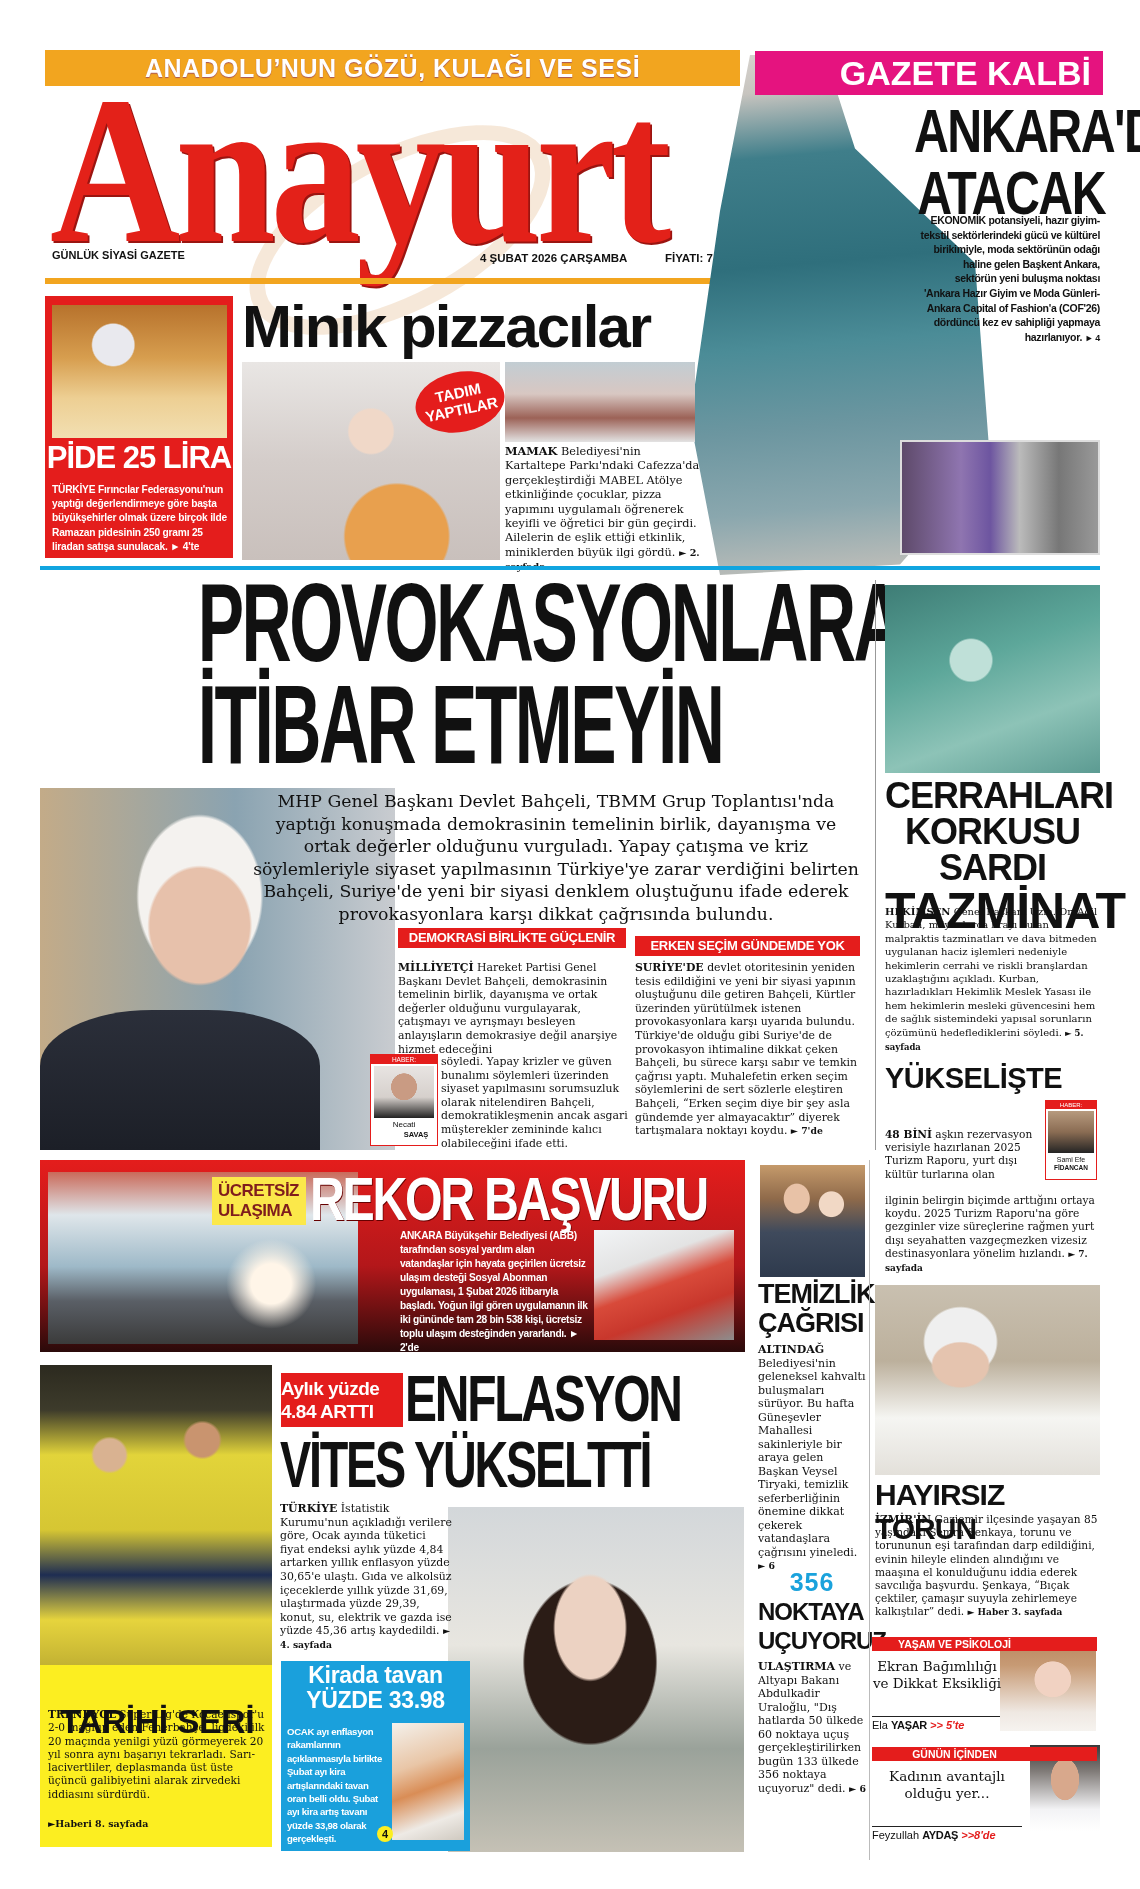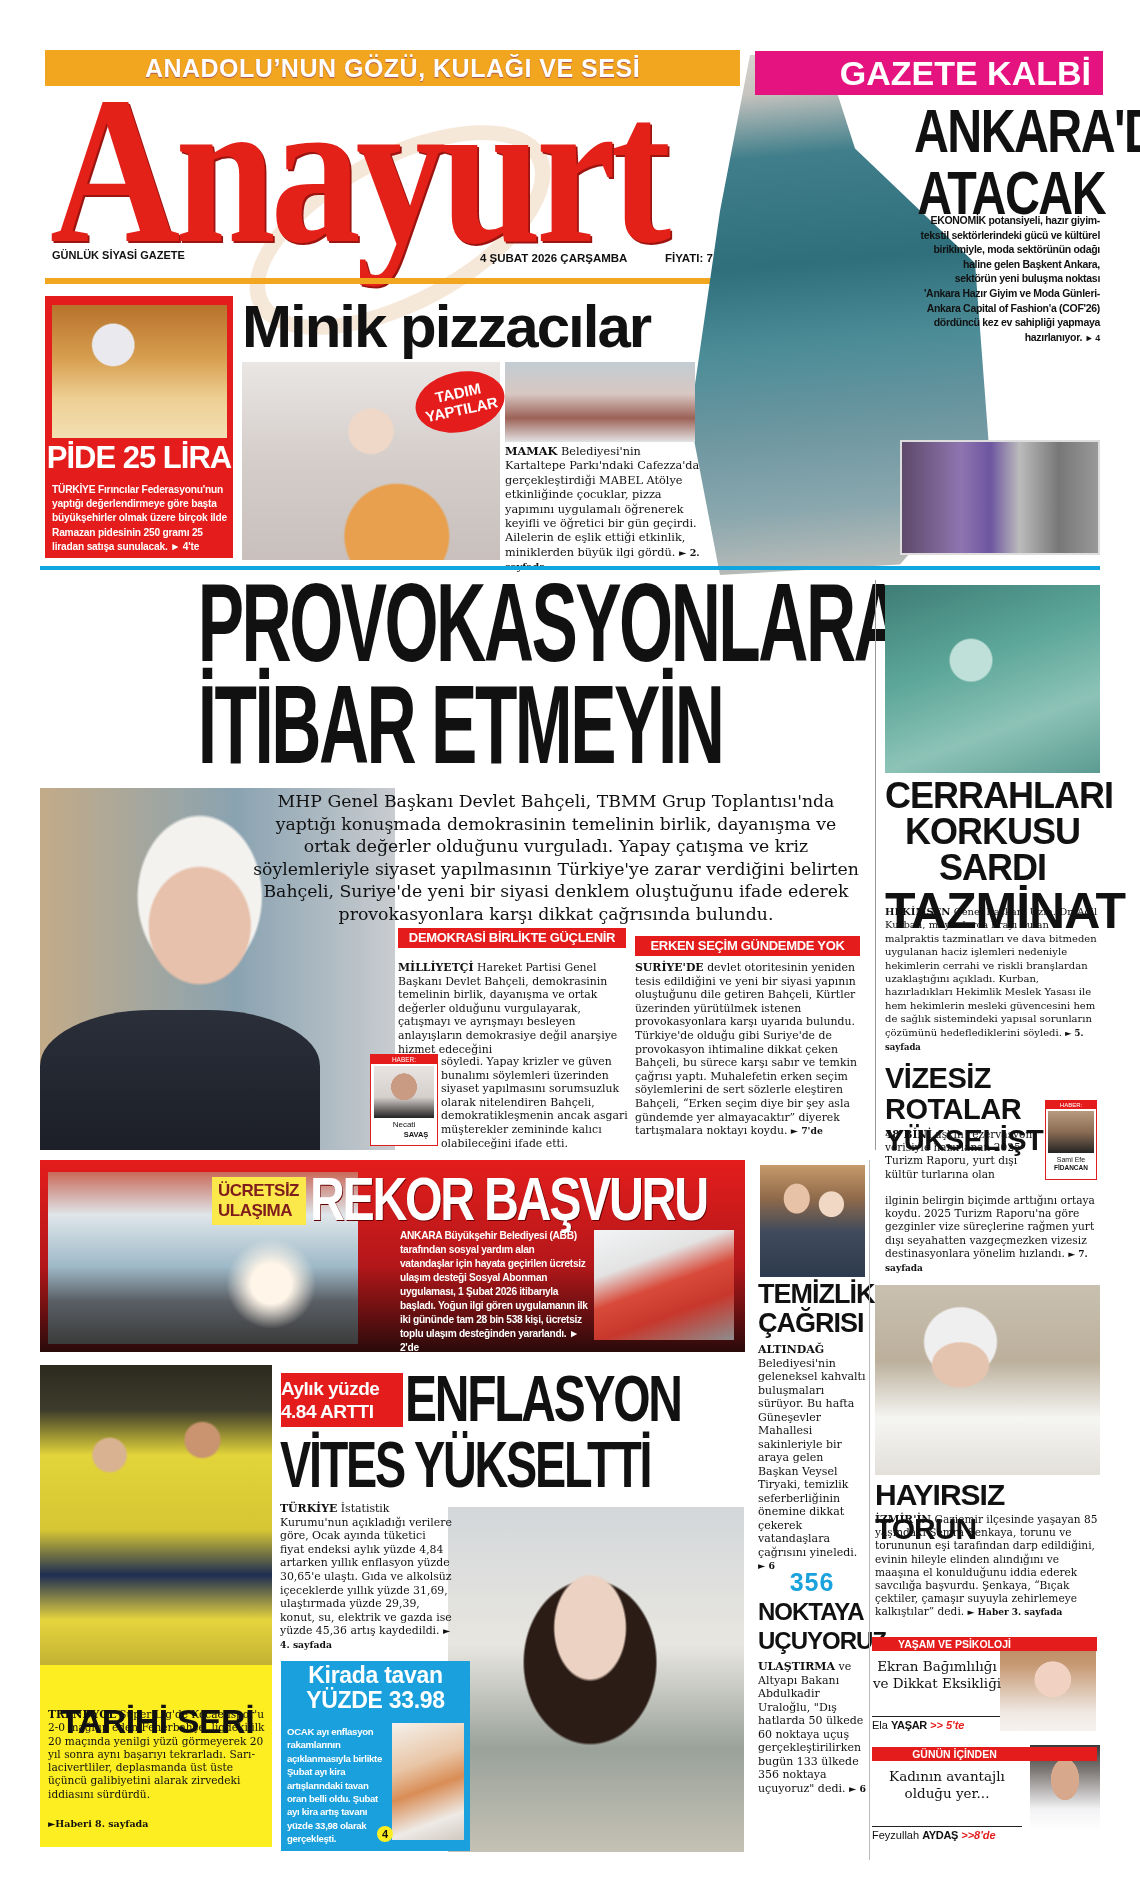--- a/index.html
+++ b/index.html
@@ -195,21 +195,20 @@
 
 <div class="photo" id="surgery-photo"></div>
 <div class="abs" id="cerrah-head">
   <div id="cerrah-l1">CERRAHLARI</div>
   <div id="cerrah-l3">KORKUSU SARDI</div>
   <div id="cerrah-l2">TAZMİNAT</div>
 </div>
 <div class="abs serif" id="cerrah-text"><span class="lead">HEKİMSEN</span><span> Genel Başkanı Uzm. Dr. Adil Kurban, milyonlarca lirayı bulan malpraktis tazminatları ve dava bitmeden uygulanan haciz işlemleri nedeniyle hekimlerin cerrahi ve riskli branşlardan uzaklaştığını açıkladı. Kurban, hazırladıkları Hekimlik Meslek Yasası ile hem hekimlerin mesleki güvencesini hem de sağlık sistemindeki yapısal sorunların çözümünü hedeflediklerini söyledi.</span> <span class="ref">► 5. sayfada</span></div>
 
 <div class="abs" id="vize-head">
-  <div>VİZESİZ ROTALAR</div>
   <div>YÜKSELİŞTE</div>
 </div>
 <div class="abs" id="vize-author">
   <div class="lbl">HABER:</div>
   <div class="pic"></div>
   <div class="nm">Sami Efe</div>
   <div class="sn">FİDANCAN</div>
 </div>
 <div class="abs serif" id="vize-text1"><span class="lead">48 BİNİ</span><span> aşkın rezervasyon verisiyle hazırlanan 2025 Turizm Raporu, yurt dışı kültür turlarına olan</span></div>
 <div class="abs serif" id="vize-text2"><span>ilginin belirgin biçimde arttığını ortaya koydu. 2025 Turizm Raporu'na göre gezginler vize süreçlerine rağmen yurt dışı seyahatten vazgeçmezken vizesiz destinasyonlara yönelim hızlandı.</span> <span class="ref">► 7. sayfada</span></div>

